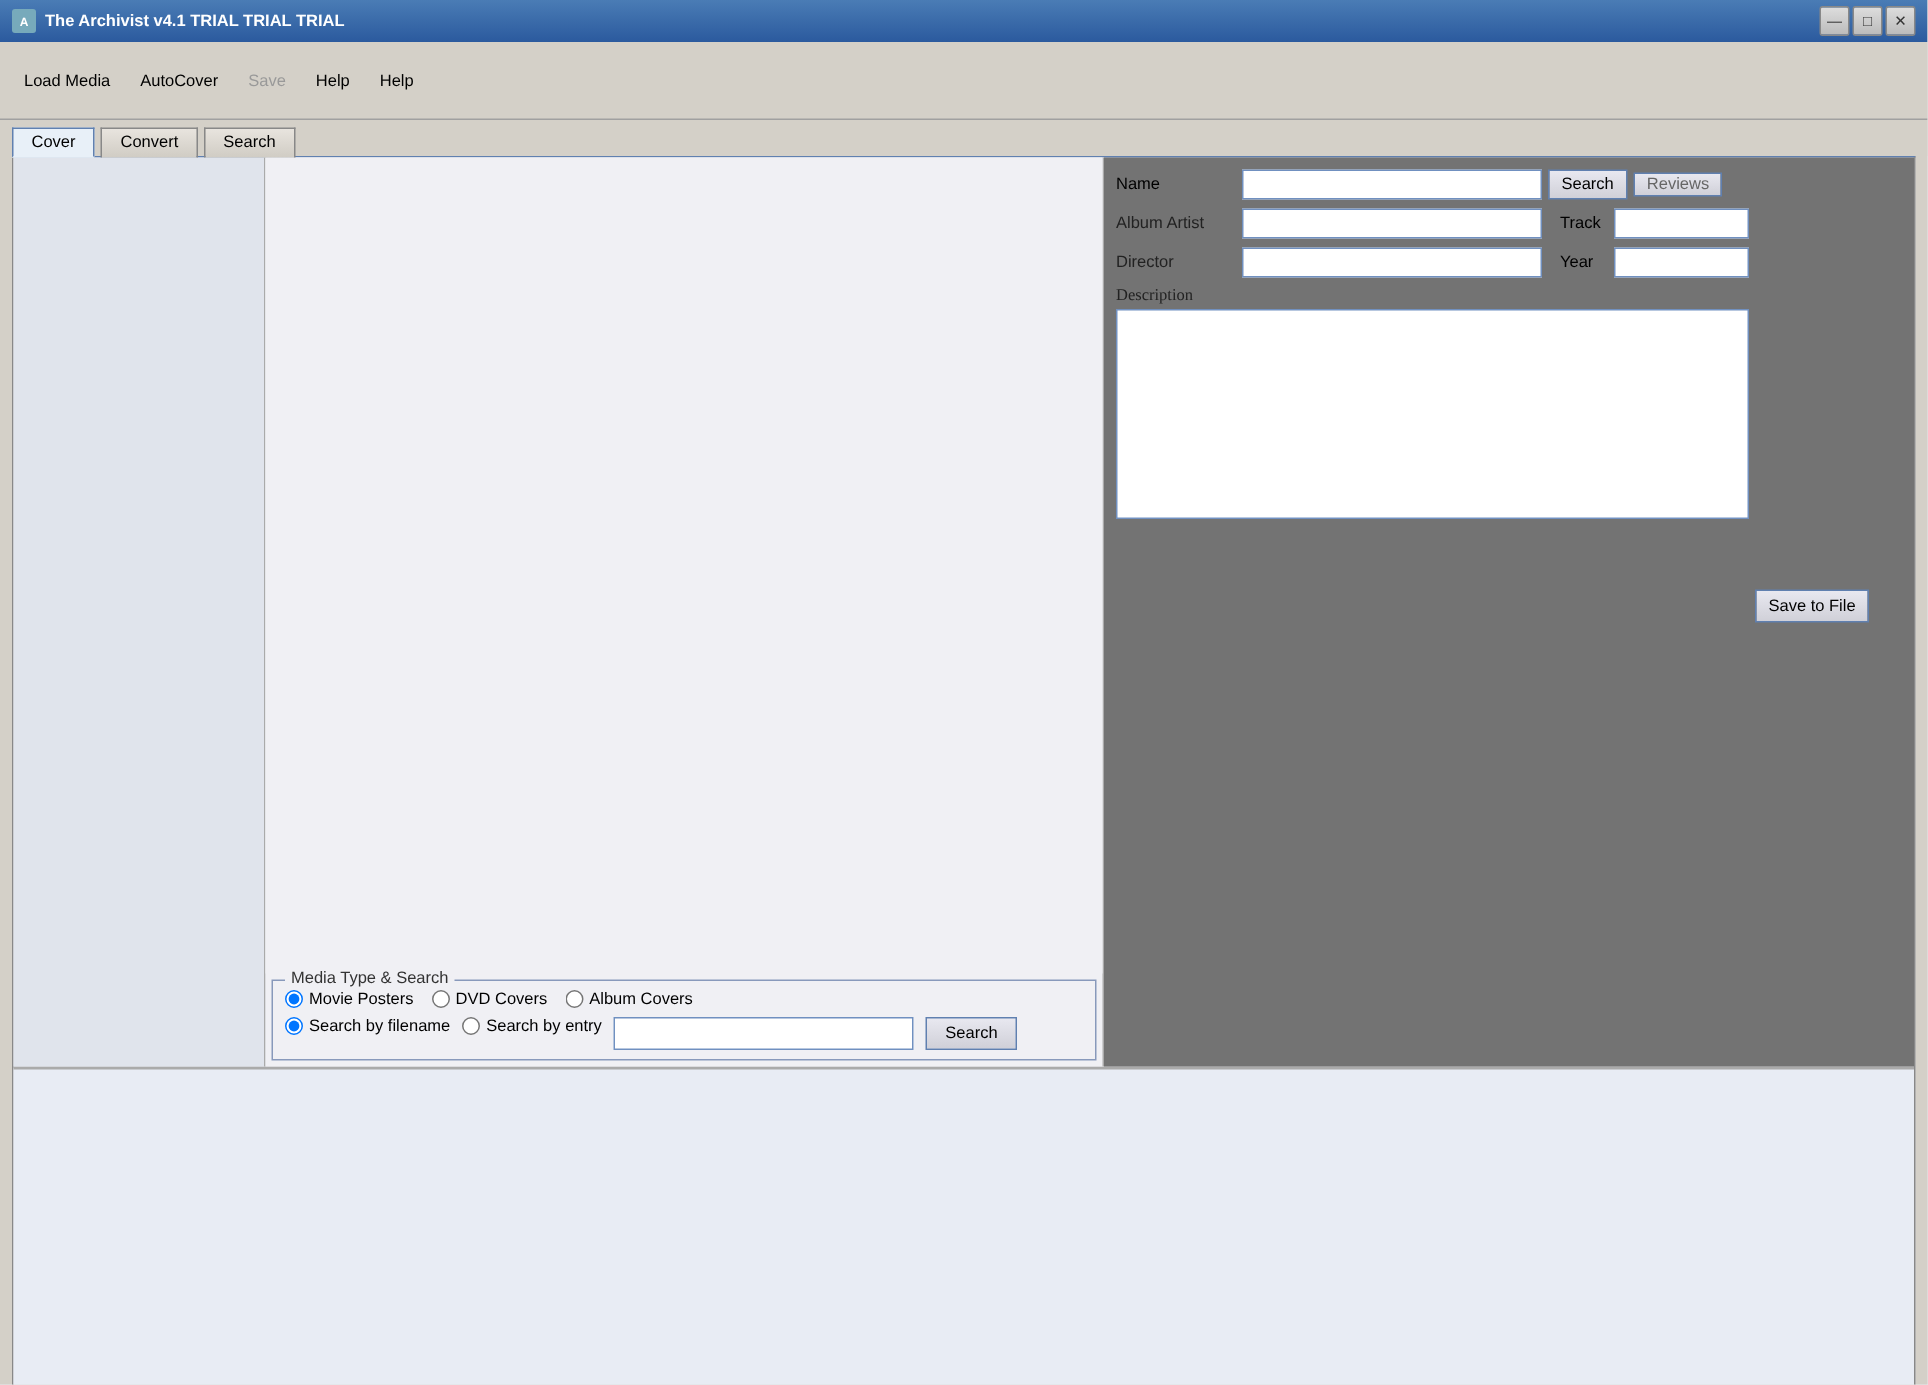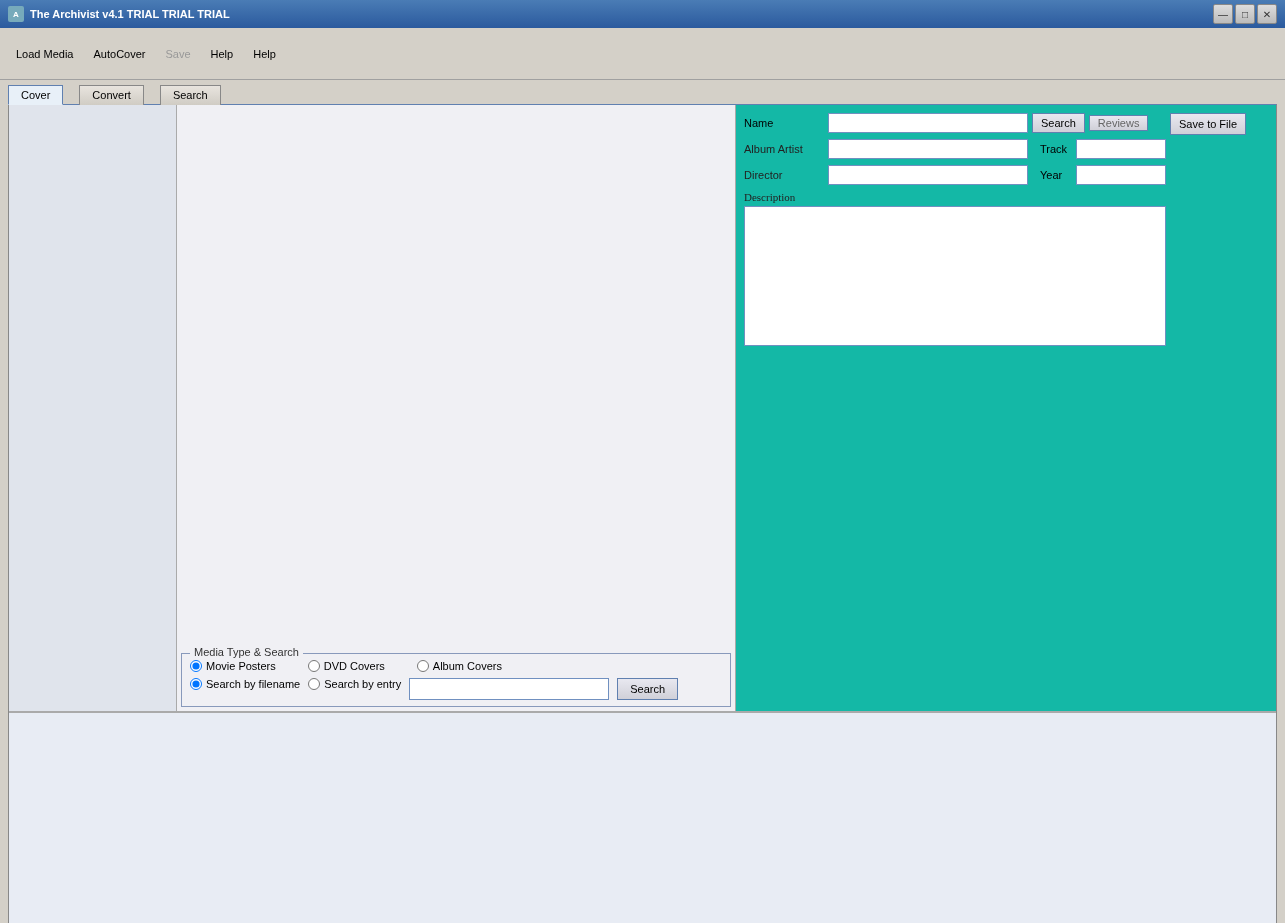--- a/index.html
+++ b/index.html
@@ -70,21 +70,21 @@
     }
     .menu-item.disabled {
       color: #999;
     }
 
     
     #tabs-bar {
       background: #d4d0c8;
       padding: 4px 8px 0 8px;
       display: flex;
-      gap: 16px;
+      gap: 4px;
     }
     .tab {
       padding: 3px 12px;
       font-size: 11px;
       cursor: pointer;
       border: 1px solid #888;
       background: linear-gradient(to bottom, #e8e4de, #d0ccc4);
       border-bottom: none;
       color: #000;
       position: relative;
@@ -147,21 +147,21 @@
       position: absolute;
       top: -8px;
       left: 8px;
       background: #f0f0f4;
       padding: 0 4px;
       font-size: 11px;
       color: #333;
     }
     .radio-group {
       display: flex;
-      gap: 32px;
+      gap: 12px;
       margin-bottom: 6px;
     }
     .radio-item {
       display: flex;
       align-items: center;
       gap: 4px;
       font-size: 11px;
     }
     .radio-item input[type="radio"] {
       width: 12px; height: 12px;
@@ -185,21 +185,21 @@
       background: linear-gradient(to bottom, #e8e8f0, #d0d0d8);
       border: 1px solid #6080b0;
       font-size: 11px;
       cursor: pointer;
       color: #000;
     }
 
     
     #right-panel {
       width: 540px;
-      background: #14b8a6;
+      background: #737373;
       padding: 8px;
       position: relative;
     }
 
     .field-row {
       display: flex;
       align-items: center;
       margin-bottom: 6px;
       gap: 4px;
     }
@@ -387,21 +387,21 @@
         </div>
 
 
 
         <div>
           <div id="description-label">Description</div>
           <textarea id="description-area" style=""></textarea>
         </div>
       </div>
 
-      <div style="display:flex; align-items:flex-start; padding-bottom: 8px;">
+      <div style="display:flex; align-items:center; padding-bottom: 8px;">
         <button style="padding: 4px 8px; background: linear-gradient(to bottom, #e8e8f0, #d0d0d8); border: 1px solid #6080b0; font-size: 11px; cursor: pointer; font-family: Tahoma, Arial, sans-serif; white-space: nowrap;">Save to File</button>
       </div>
     </div>
 
   </div>
 
   <div id="lower-section">
   </div>
 </div>
 

